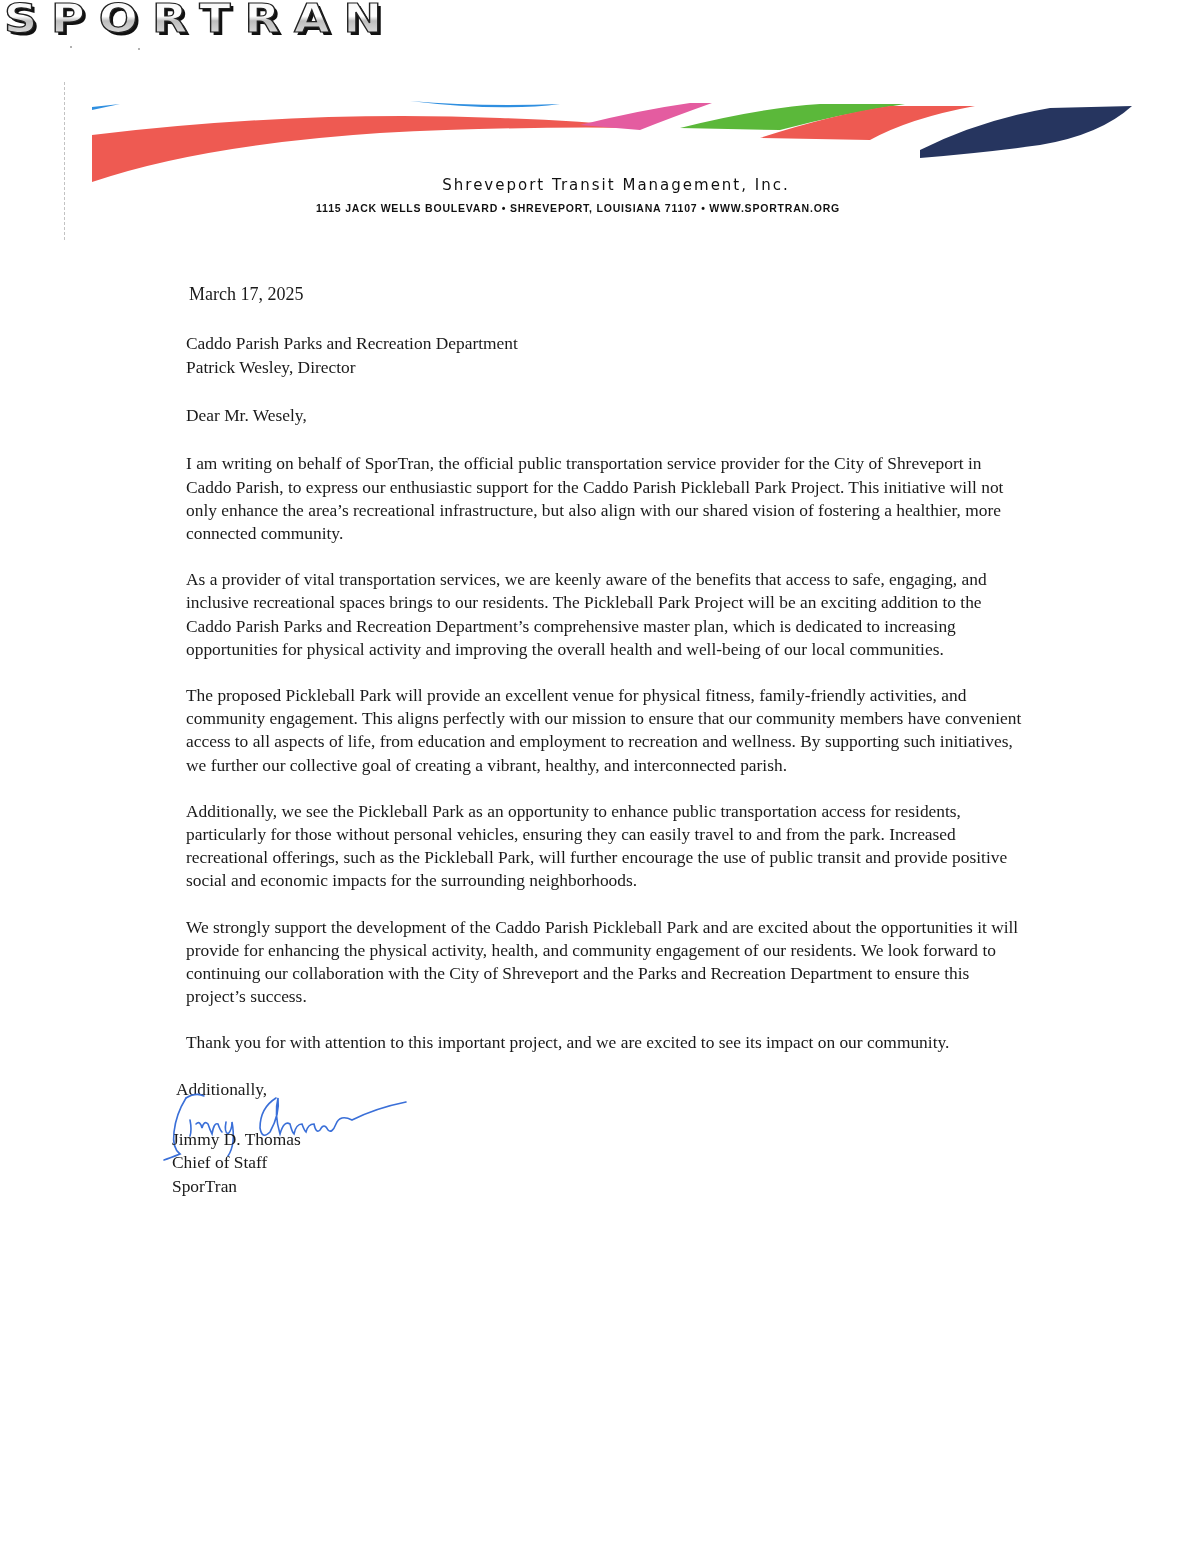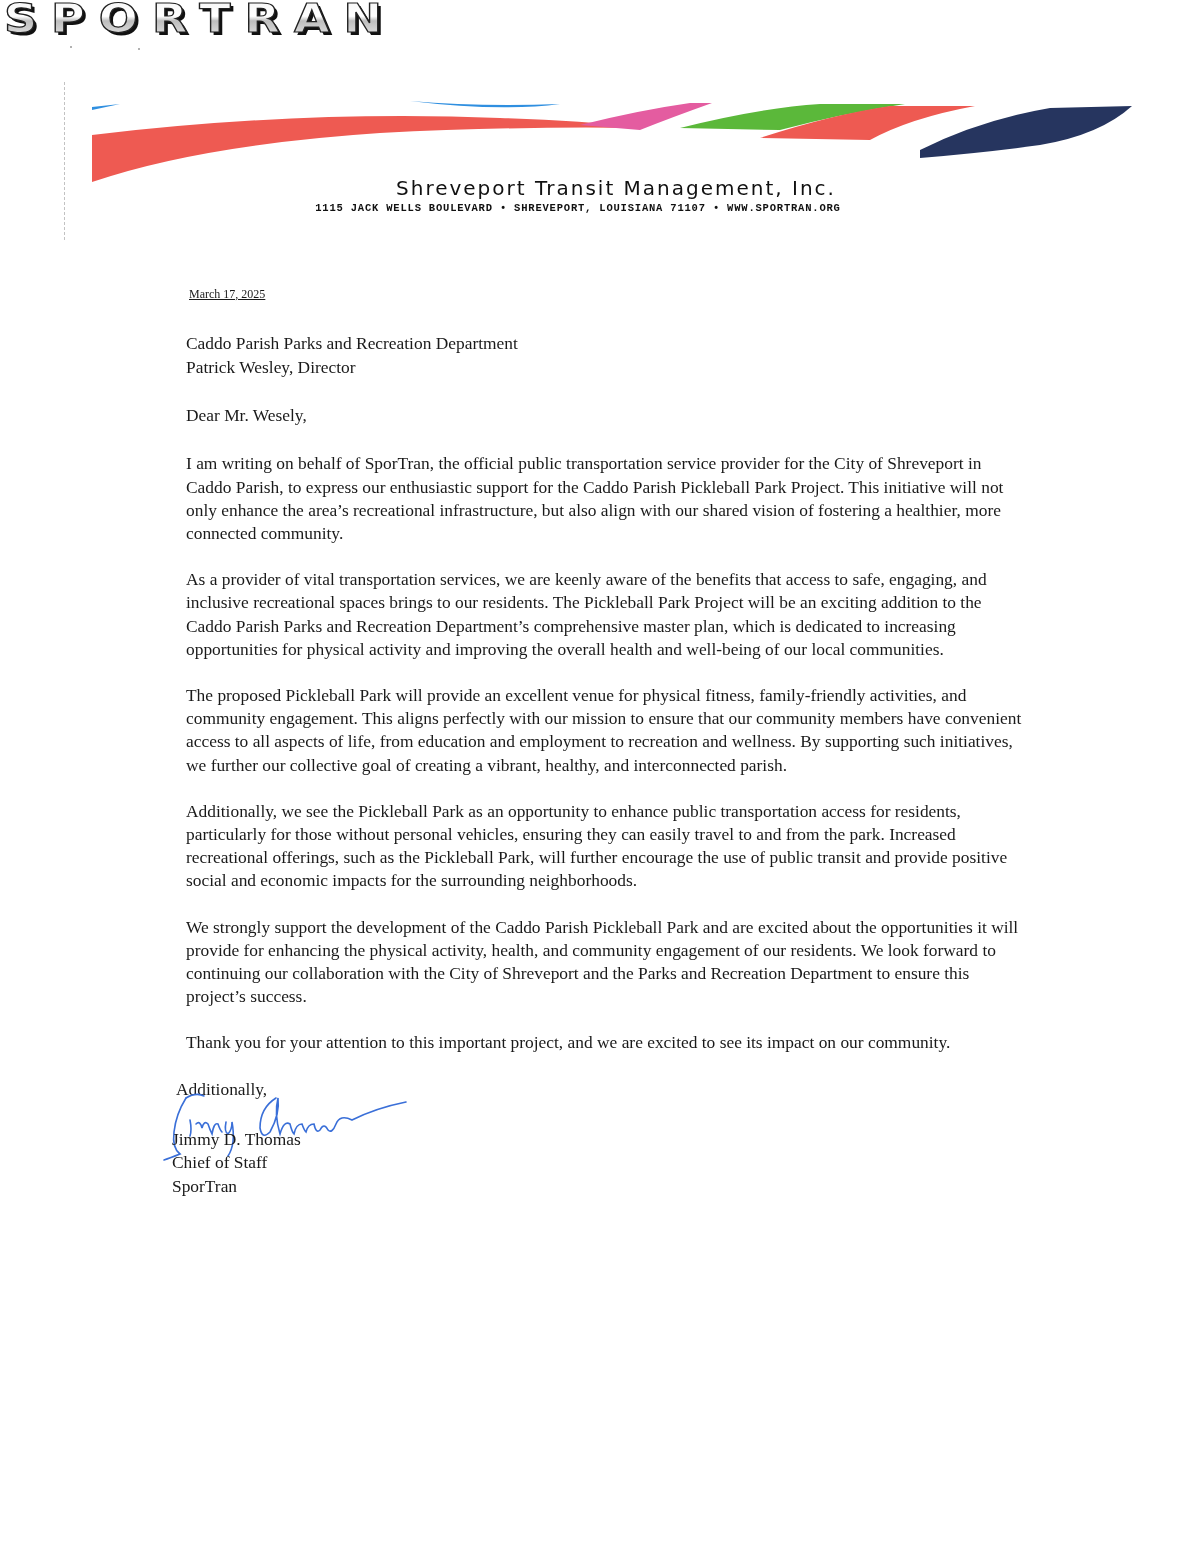--- a/index.html
+++ b/index.html
@@ -2,25 +2,25 @@
 <html><head>
 <meta charset="utf-8">
 <style>
   html, body { margin: 0; padding: 0; background: #ffffff; }
   body { width: 1200px; height: 1553px; position: relative; overflow: hidden; font-family: "Liberation Serif", serif; color: #1a1a1a; }
   .margin-line { position: absolute; left: 64px; top: 82px; width: 1px; height: 160px; background: repeating-linear-gradient(to bottom, #9a9a9a 0 3px, transparent 3px 5px); opacity: .6; }
   .speck { position: absolute; width: 2px; height: 2px; background: #999; border-radius: 50%; }
   .letterhead { position: absolute; left: 0; top: 0; width: 1200px; height: 230px; }
   .letterhead svg { position: absolute; left: 0; top: 0; }
   .wordmark { position: absolute; left: 282px; top: 131px; width: 670px; height: 44px; }
-  .tagline { position: absolute; left: 0; width: 1200px; top: 176px; text-align: center; font-family: "DejaVu Sans", sans-serif; font-size: 20px; letter-spacing: 2px; color: #111; padding-left: 32px; box-sizing: border-box; }
-  .address-line { position: absolute; left: 0; width: 1132px; top: 202px; text-align: center; font-family: Liberation Mono, monospace; font-size: 10.5px; font-weight: bold; letter-spacing: 0.8px; color: #111; padding-left: 24px; box-sizing: border-box; }
+  .tagline { position: absolute; left: 0; width: 1200px; top: 176px; text-align: center; font-family: "DejaVu Sans", sans-serif; font-size: 15px; letter-spacing: 2px; color: #111; padding-left: 32px; box-sizing: border-box; }
+  .address-line { position: absolute; left: 0; width: 1132px; top: 202px; text-align: center; font-family: Liberation Sans, sans-serif; font-size: 10.5px; font-weight: bold; letter-spacing: 0.8px; color: #111; padding-left: 24px; box-sizing: border-box; }
 
   .letter { position: absolute; left: 176px; top: 283px; width: 850px; font-size: 17.4px; line-height: 23.2px; }
-  .date { margin: 0 0 26px 13px; font-size: 12px; text-decoration: underline; }
+  .date { margin: 0 0 26px 13px; font-size: 18px; }
   .recipient { margin: 0 0 25px 10px; }
   .recipient div { line-height: 23.5px; }
   .salutation { margin: 0 0 25px 10px; }
   .para { margin: 0 0 23px 10px; width: 840px; }
   .sig-block { position: relative; height: 160px; }
   .sig-block .resp { position: absolute; left: 0; top: 0; }
   .sig-svg { position: absolute; left: -20px; top: 6px; }
   .sig-name { position: absolute; left: -4px; top: 50px; line-height: 23.5px; font-family: Liberation Serif, serif; }
 </style>
 </head>
@@ -71,21 +71,21 @@
     <div>Patrick Wesley, Director</div>
   </div>
 
   <div class="salutation">Dear Mr. Wesely,</div>
 
   <p class="para">I am writing on behalf of SporTran, the official public transportation service provider for the City of Shreveport in Caddo Parish, to express our enthusiastic support for the Caddo Parish Pickleball Park Project. This initiative will not only enhance the area’s recreational infrastructure, but also align with our shared vision of fostering a healthier, more connected community.</p>
   <p class="para">As a provider of vital transportation services, we are keenly aware of the benefits that access to safe, engaging, and inclusive recreational spaces brings to our residents. The Pickleball Park Project will be an exciting addition to the Caddo Parish Parks and Recreation Department’s comprehensive master plan, which is dedicated to increasing opportunities for physical activity and improving the overall health and well-being of our local communities.</p>
   <p class="para">The proposed Pickleball Park will provide an excellent venue for physical fitness, family-friendly activities, and community engagement. This aligns perfectly with our mission to ensure that our community members have convenient access to all aspects of life, from education and employment to recreation and wellness. By supporting such initiatives, we further our collective goal of creating a vibrant, healthy, and interconnected parish.</p>
   <p class="para">Additionally, we see the Pickleball Park as an opportunity to enhance public transportation access for residents, particularly for those without personal vehicles, ensuring they can easily travel to and from the park. Increased recreational offerings, such as the Pickleball Park, will further encourage the use of public transit and provide positive social and economic impacts for the surrounding neighborhoods.</p>
   <p class="para">We strongly support the development of the Caddo Parish Pickleball Park and are excited about the opportunities it will provide for enhancing the physical activity, health, and community engagement of our residents. We look forward to continuing our collaboration with the City of Shreveport and the Parks and Recreation Department to ensure this project’s success.</p>
-  <p class="para">Thank you for your attention to this important project, and we are excited to see its impact on our community.</p>
+  <p class="para">Thank you for with attention to this important project, and we are excited to see its impact on our community.</p>
 
   <div class="sig-block">
     <div class="resp">Additionally,</div>
     <svg class="sig-svg" width="300" height="80">
       <g fill="none" stroke="#3a6fd8" stroke-width="1.6" stroke-linecap="round">
         <path d="M30 14 Q20 30 18 48 Q16 64 24 70 Q14 74 8 76"></path>
         <path d="M30 14 Q40 8 48 12"></path>
         <path d="M34 36 Q36 46 34 52 M40 40 Q44 36 46 44 Q48 36 52 40 Q54 46 56 50 Q58 38 62 40 Q64 46 66 48 M70 38 Q68 48 72 50 Q76 46 76 38 Q80 60 72 72"></path>
         <path d="M120 14 Q104 24 104 44 Q106 56 114 48 Q124 30 122 14 Q118 30 124 50 Q128 36 134 40 Q136 48 138 50 Q140 40 146 40 Q148 46 150 48 Q152 40 158 40 Q160 50 164 46 Q168 38 172 46 Q176 50 180 40 Q184 30 196 36 Q220 24 250 18"></path>
       </g>

